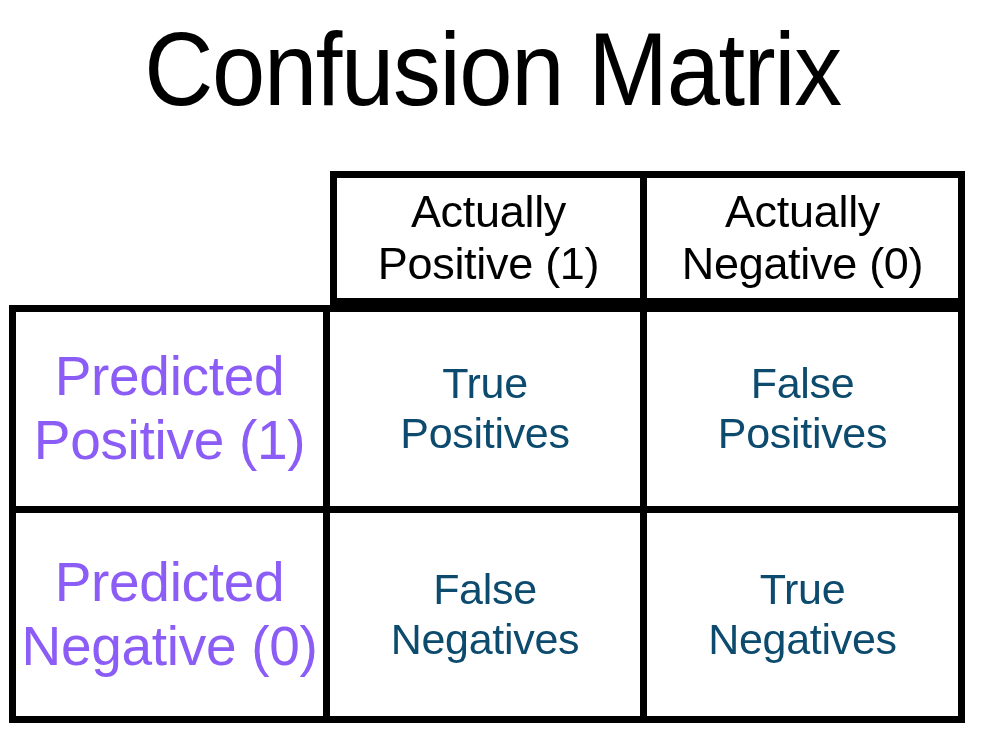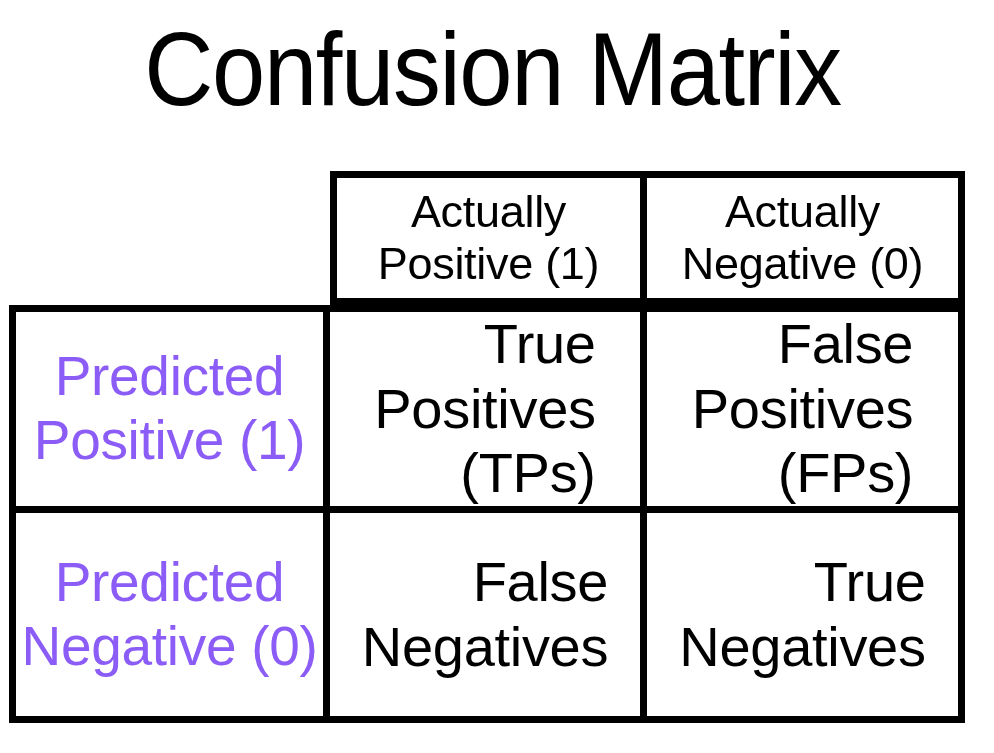--- a/index.html
+++ b/index.html
@@ -90,24 +90,23 @@
     letter-spacing: -0.3px;
   }
 
   .rowhead-text {
     font-size: 55px;
     color: #8b5cf6;
     letter-spacing: -0.3px;
   }
 
   .value-text {
-    font-size: 56px;
-    color: #000000;
+    font-size: 43px;
+    color: #0c4a6e;
     letter-spacing: -0.3px;
-    text-align: right;
   }
 </style>
 </head>
 <body>
 
 <div class="page">
 
   <div class="title">Confusion Matrix</div>
 
   <div class="matrix">
@@ -135,29 +134,27 @@
         <span class="cell-text rowhead-text">
           <span>Predicted</span><br>
           <span>Positive (1)</span>
         </span>
       </div>
 
       <div class="cell bx-t bx-b bx-r">
         <span class="cell-text value-text">
           <span>True</span><br>
           <span>Positives</span><br>
-          <span>(TPs)</span>
         </span>
       </div>
 
       <div class="cell bx-t bx-b bx-r">
         <span class="cell-text value-text">
           <span>False</span><br>
           <span>Positives</span><br>
-          <span>(FPs)</span>
         </span>
       </div>
 
       <div class="cell bx-b bx-l bx-r">
         <span class="cell-text rowhead-text">
           <span>Predicted</span><br>
           <span>Negative (0)</span>
         </span>
       </div>
 

